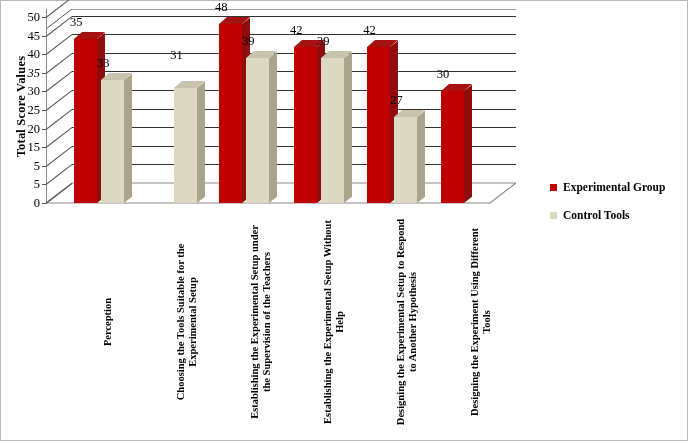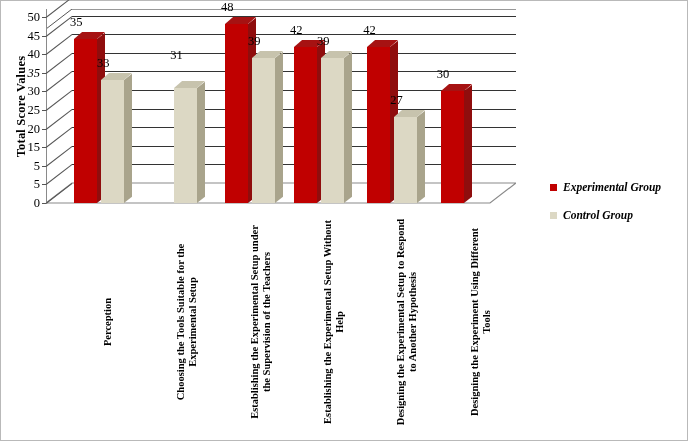--- a/index.html
+++ b/index.html
@@ -168,21 +168,20 @@
     left:549px; top:180px;
     font-size:11.5px;
     font-weight:bold;
     color:#000;
   }
   .legend-row{
     display:flex;
     align-items:center;
     margin-bottom:16px;
     white-space:nowrap;
-    font-style:italic;
   }
   .legend-swatch{
     width:7px;height:7px;
     margin-right:6px;
     flex:0 0 auto;
   }
 </style>
 </head>
 <body>
 
@@ -279,21 +278,21 @@
             <div class="face" style="height: 115.32px; background: rgb(220, 216, 196);"></div>
             <div class="side" style="height: 115.32px;">
               <i style="height: 115.32px; background: rgb(169, 164, 140);"></i>
             </div>
             <div class="top" style="bottom: 115.32px;">
               <i style="background: rgb(199, 195, 173);"></i>
             </div>
             <div class="bar-label" style="bottom: 140px;">31</div>
           </div>
         </div>
-        <div class="group" style="left: 163px; width: 73.3333px; font-family: Liberation Serif, serif;">
+        <div class="group" style="left: 157px; width: 73.3333px; font-family: Liberation Serif, serif;">
           <div class="bar" style="left: 16px; bottom: 0px; height: 178.56px;">
             <div class="face" style="height: 178.56px; background: rgb(192, 0, 0);"></div>
             <div class="side" style="height: 178.56px;">
               <i style="height: 178.56px; background: rgb(143, 13, 13);"></i>
             </div>
             <div class="top" style="bottom: 178.56px;">
               <i style="background: rgb(166, 18, 18);"></i>
             </div>
             <div class="bar-label" style="bottom: 187.56px;">48</div>
           </div>
@@ -376,17 +375,17 @@
       <div class="cat" style="left: 422.667px; top: 212px;">Designing the Experiment Using Different Tools</div>
     </div>
 
   <div id="legend">
       <div class="legend-row">
         <span class="legend-swatch" style="background: rgb(192, 0, 0);"></span>
         <span>Experimental Group</span>
       </div>
       <div class="legend-row">
         <span class="legend-swatch" style="background: rgb(220, 216, 196);"></span>
-        <span>Control Group</span>
+        <span>Control Tools</span>
       </div>
     </div>
 
 </div>
 
 </body></html>

